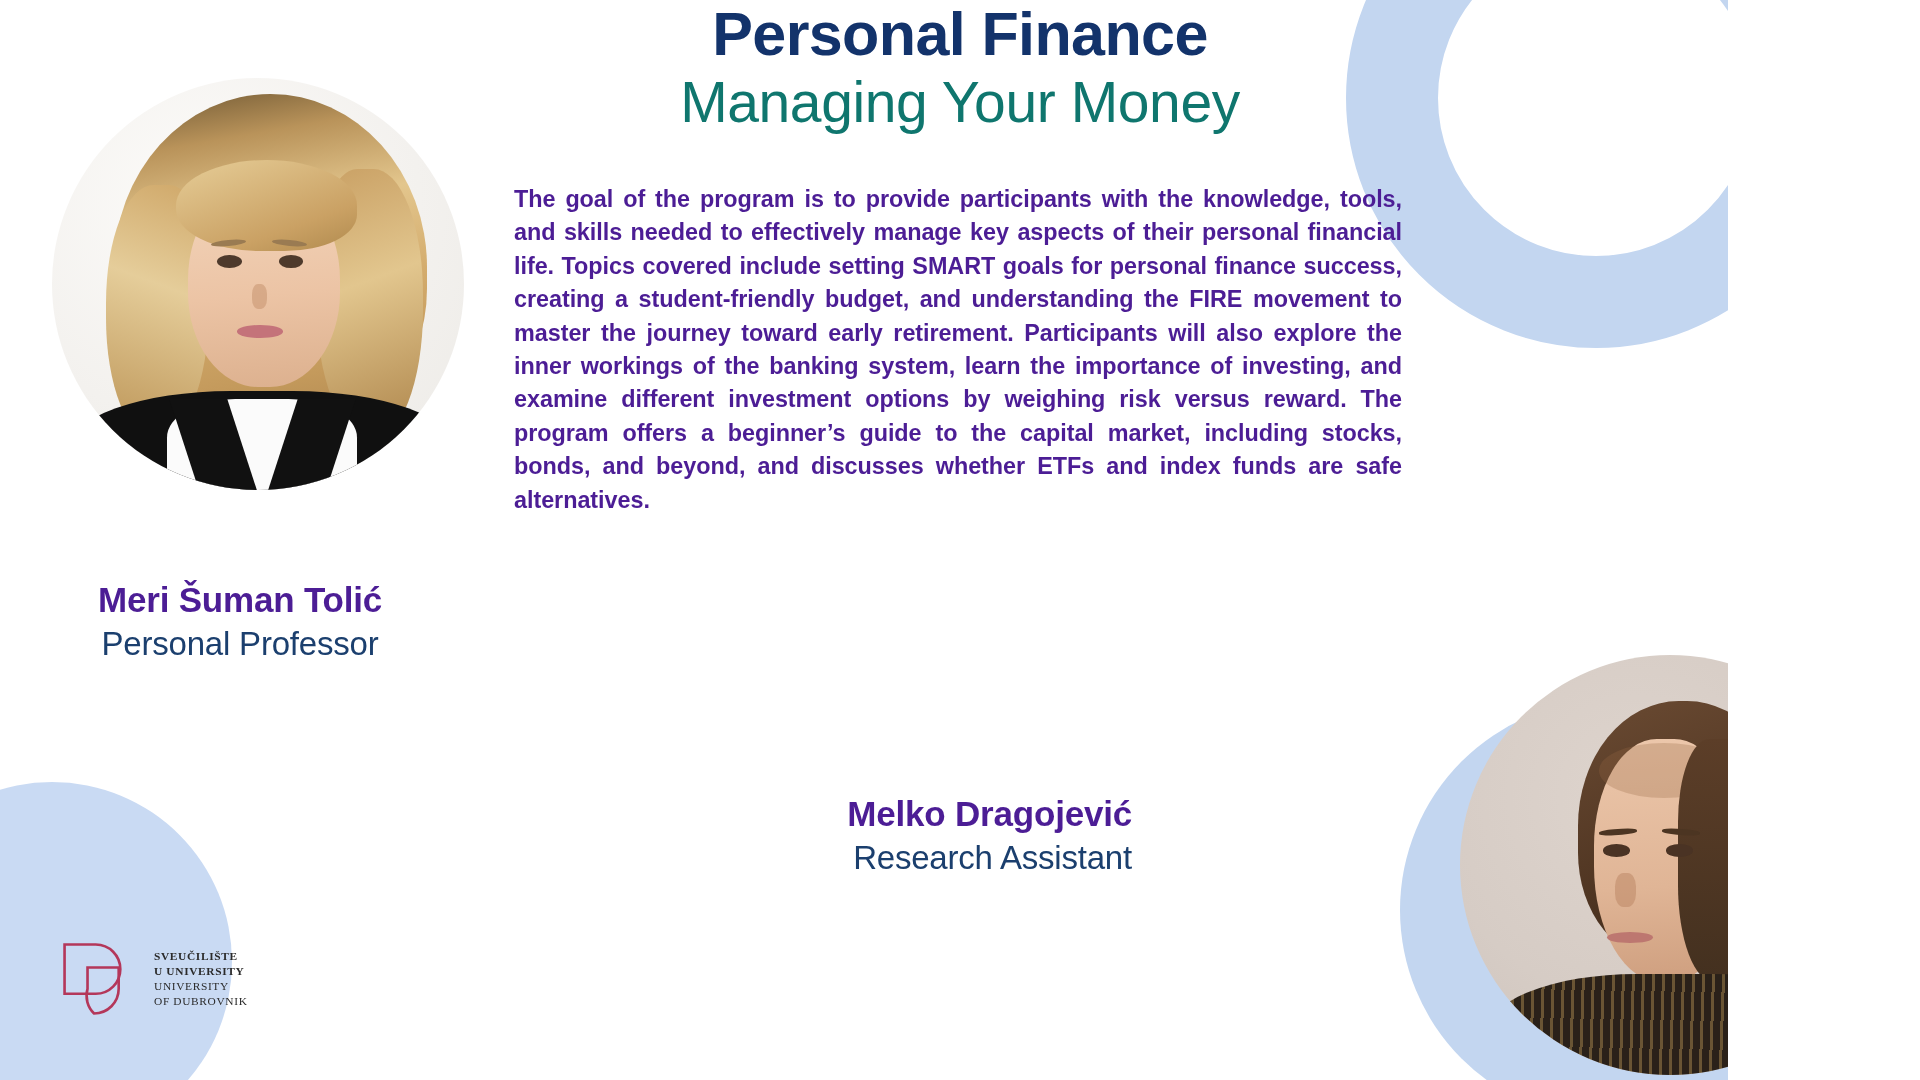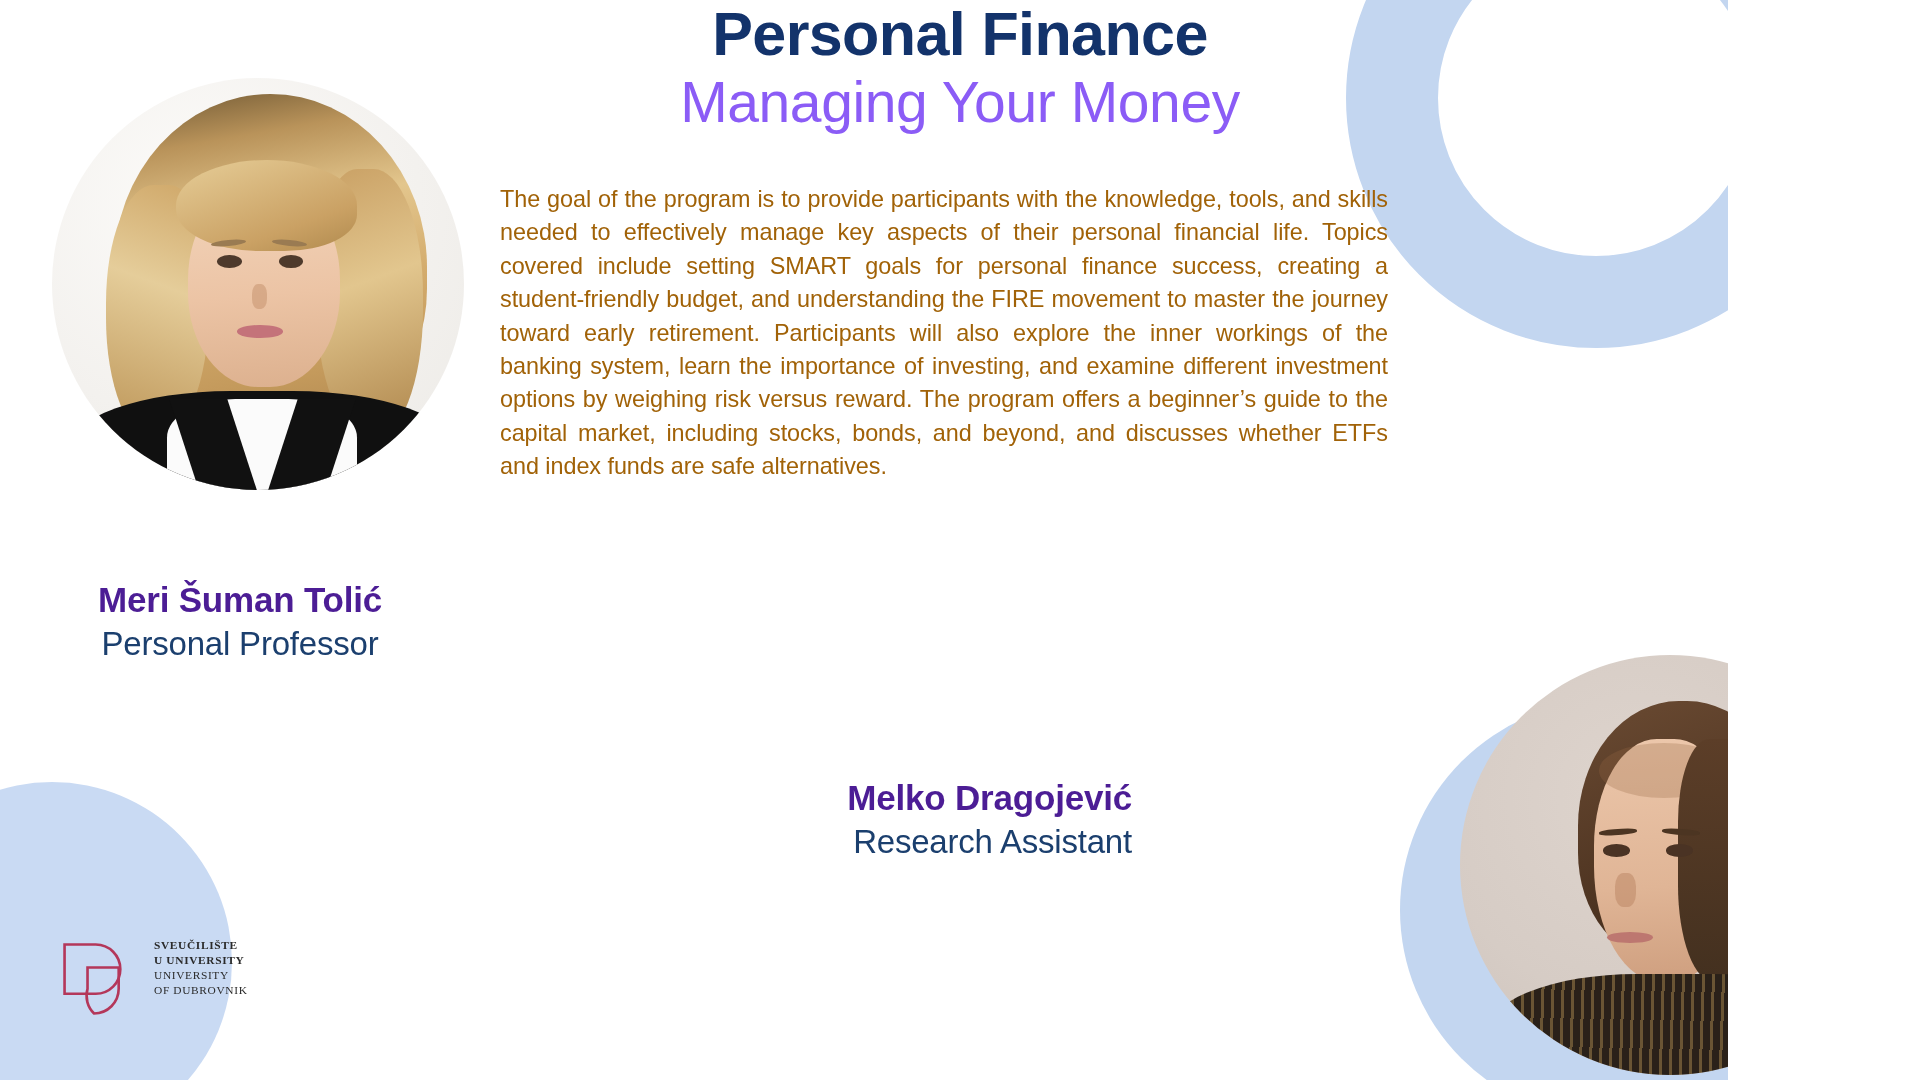--- a/index.html
+++ b/index.html
@@ -191,51 +191,51 @@
   .title-main {
     font-size: 61px;
     font-weight: bold;
     color: #13336b;
     letter-spacing: -0.6px;
     line-height: 1.08;
   }
   .title-sub {
     font-size: 57px;
     font-weight: normal;
-    color: #8b5cf6;
+    color: #0f766e;
     line-height: 1.22;
     letter-spacing: -0.4px;
   }
 
   
   .body-text {
     position: absolute;
-    left: 500px;
+    left: 514px;
     top: 183px;
     width: 888px;
     font-size: 23.4px;
-    font-weight: normal;
+    font-weight: bold;
     line-height: 33.4px;
-    color: #a16207;
+    color: #4c1d95;
     text-align: justify;
     letter-spacing: -0.05px;
   }
 
   
   .person-meri {
     position: absolute;
     left: 52px;
     top: 578px;
     width: 376px;
     text-align: center;
   }
   .person-melko {
     position: absolute;
     left: 752px;
-    top: 776px;
+    top: 792px;
     width: 380px;
     text-align: right;
   }
   .person-name {
     font-size: 35px;
     font-weight: bold;
     color: #4c1d95;
     line-height: 1.26;
     letter-spacing: -0.2px;
   }
@@ -246,20 +246,21 @@
     line-height: 1.32;
     letter-spacing: -0.2px;
   }
 
   
   .logo {
     position: absolute;
     left: 58px;
     top: 938px;
     display: flex;
+    align-items: center;
     gap: 14px;
   }
   .logo-mark { width: 82px; height: 82px; }
   .logo-text {
     font-family: "Liberation Serif", serif;
     color: #2b2b2b;
     line-height: 1.32;
   }
   .logo-line { font-size: 11.4px; letter-spacing: 0.65px; white-space: nowrap; }
   .logo-line.strong { font-weight: bold; }

